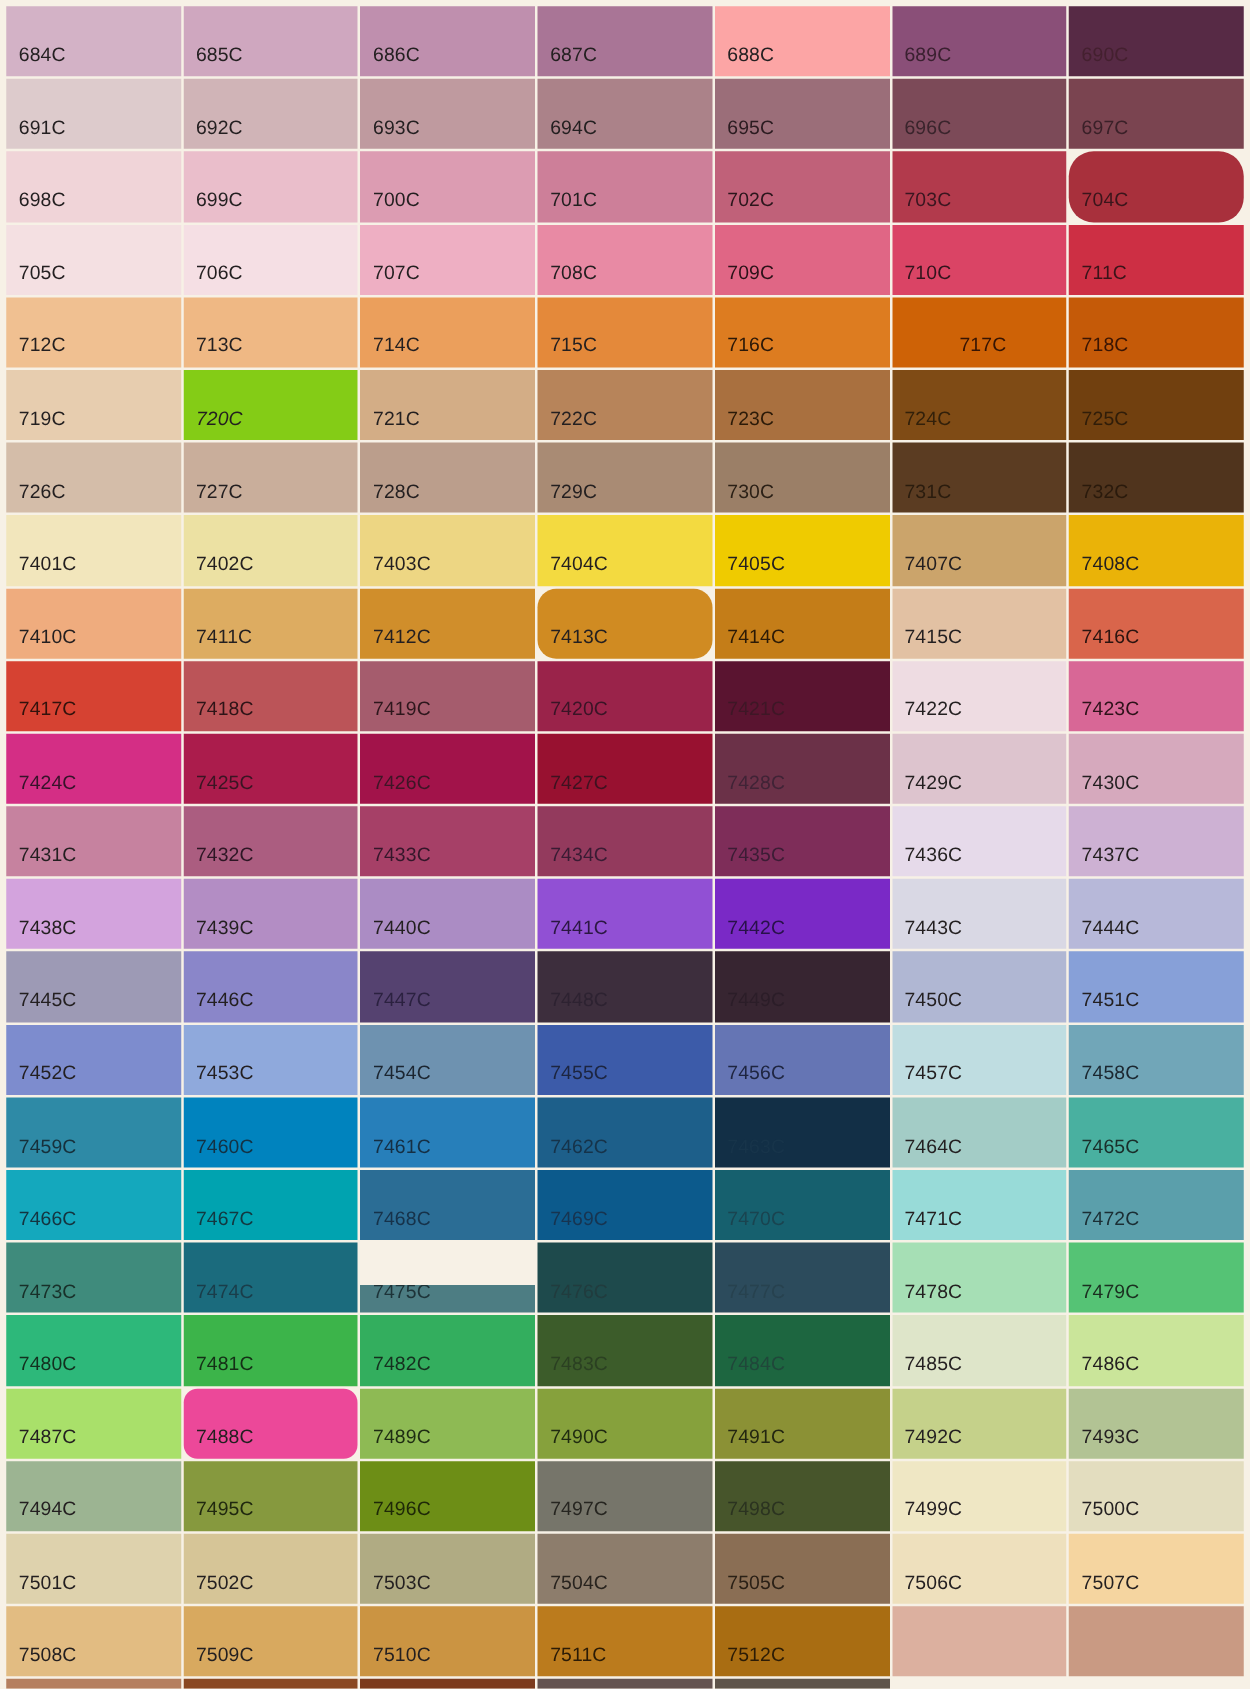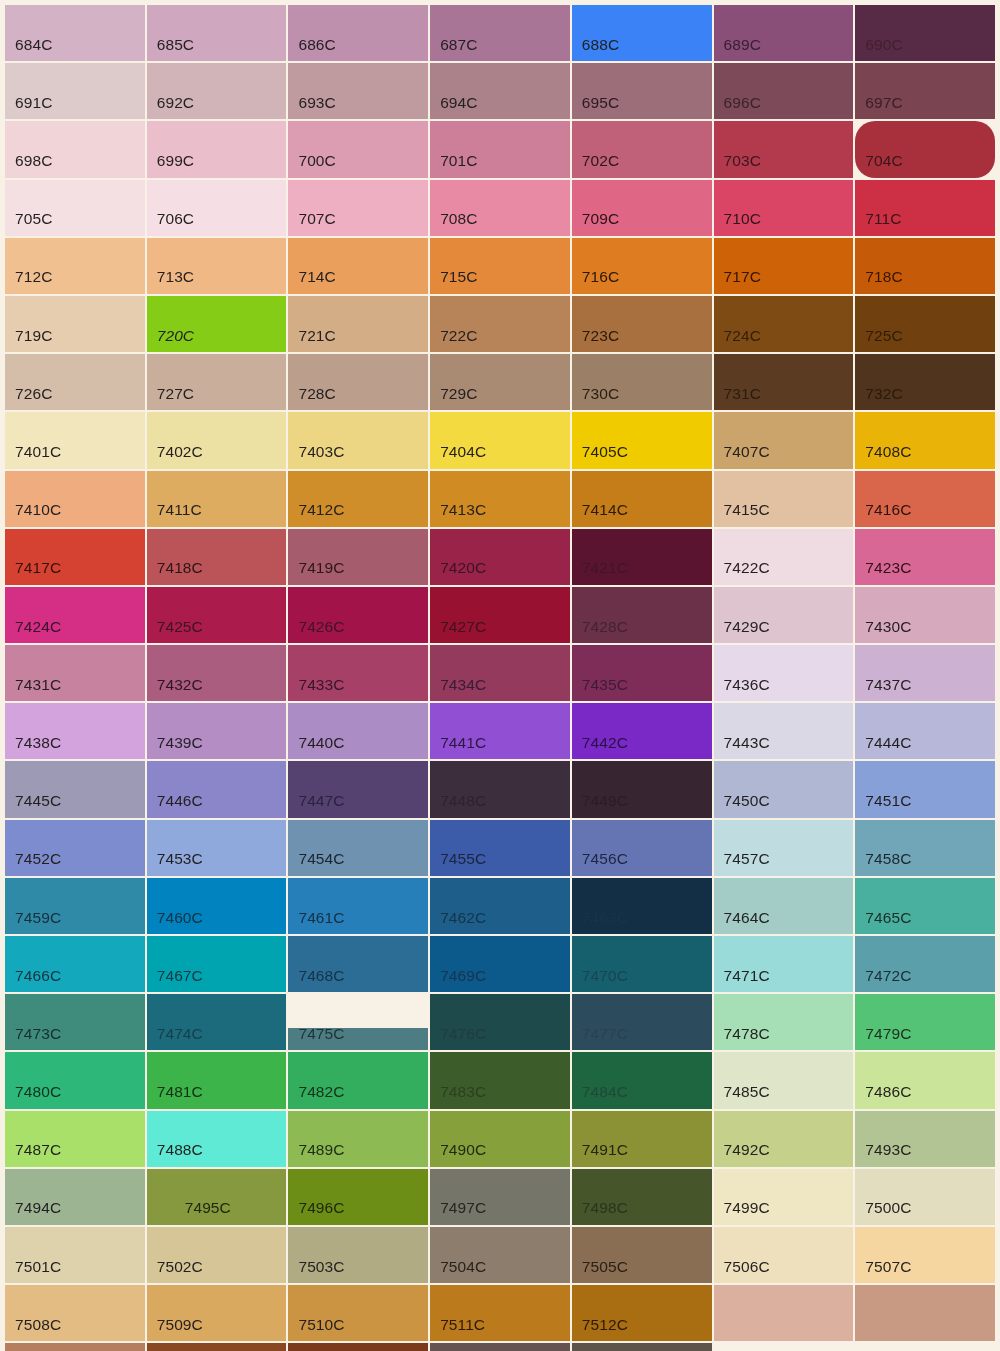--- a/index.html
+++ b/index.html
@@ -52,21 +52,21 @@
       </div>
       <div class="swatch" style="background: rgb(207, 167, 191);">
         <span class="label" style="color: rgb(35, 31, 32);">685C</span>
       </div>
       <div class="swatch" style="background: rgb(191, 143, 174);">
         <span class="label" style="color: rgb(35, 31, 32);">686C</span>
       </div>
       <div class="swatch" style="background: rgb(169, 117, 150);">
         <span class="label" style="color: rgb(35, 31, 32);">687C</span>
       </div>
-      <div class="swatch" style="background: #3b82f6;">
+      <div class="swatch" style="background: #fca5a5;">
         <span class="label" style="color: rgb(35, 31, 32);">688C</span>
       </div>
       <div class="swatch" style="background: rgb(138, 79, 120);">
         <span class="label" style="color: rgb(58, 32, 48);">689C</span>
       </div>
       <div class="swatch" style="background: rgb(87, 42, 69);">
         <span class="label" style="color: rgb(68, 32, 47);">690C</span>
       </div>
       <div class="swatch" style="background: rgb(221, 203, 204);">
         <span class="label" style="color: rgb(35, 31, 32);">691C</span>
@@ -140,21 +140,21 @@
       <div class="swatch" style="background: rgb(235, 159, 92);">
         <span class="label" style="color: rgb(35, 31, 32);">714C</span>
       </div>
       <div class="swatch" style="background: rgb(228, 137, 58);">
         <span class="label" style="color: rgb(35, 31, 32);">715C</span>
       </div>
       <div class="swatch" style="background: rgb(221, 124, 32);">
         <span class="label" style="color: rgb(43, 24, 8);">716C</span>
       </div>
       <div class="swatch" style="background: rgb(206, 98, 6);">
-        <span class="label" style="color: rgb(53, 20, 4);">717C</span>
+        <span class="label" style="color: rgb(53, 20, 4); margin-left: 44px;">717C</span>
       </div>
       <div class="swatch" style="background: rgb(197, 90, 8);">
         <span class="label" style="color: rgb(58, 21, 4);">718C</span>
       </div>
       <div class="swatch" style="background: rgb(231, 205, 175);">
         <span class="label" style="color: rgb(35, 31, 32);">719C</span>
       </div>
       <div class="swatch" style="background: #84cc16; font-style: italic;">
         <span class="label" style="color: rgb(35, 31, 32);">720C</span>
       </div>
@@ -217,21 +217,21 @@
       </div>
       <div class="swatch" style="background: rgb(239, 172, 126);">
         <span class="label" style="color: rgb(35, 31, 32);">7410C</span>
       </div>
       <div class="swatch" style="background: rgb(221, 172, 97);">
         <span class="label" style="color: rgb(35, 31, 32);">7411C</span>
       </div>
       <div class="swatch" style="background: rgb(208, 142, 43);">
         <span class="label" style="color: rgb(35, 31, 32);">7412C</span>
       </div>
-      <div class="swatch" style="background: rgb(208, 139, 34);">
+      <div class="swatch" style="background: rgb(208, 139, 34); border-radius: 15px;">
         <span class="label" style="color: rgb(35, 31, 32);">7413C</span>
       </div>
       <div class="swatch" style="background: rgb(196, 125, 24);">
         <span class="label" style="color: rgb(43, 26, 6);">7414C</span>
       </div>
       <div class="swatch" style="background: rgb(226, 193, 163);">
         <span class="label" style="color: rgb(35, 31, 32);">7415C</span>
       </div>
       <div class="swatch" style="background: rgb(217, 101, 75);">
         <span class="label" style="color: rgb(43, 20, 16);">7416C</span>
@@ -442,21 +442,21 @@
       </div>
       <div class="swatch" style="background: rgb(222, 229, 201);">
         <span class="label" style="color: rgb(35, 31, 32);">7485C</span>
       </div>
       <div class="swatch" style="background: rgb(202, 229, 154);">
         <span class="label" style="color: rgb(35, 31, 32);">7486C</span>
       </div>
       <div class="swatch" style="background: rgb(169, 224, 106);">
         <span class="label" style="color: rgb(35, 31, 32);">7487C</span>
       </div>
-      <div class="swatch" style="background: #5eead4;">
+      <div class="swatch" style="background: #ec4899; border-radius: 11px;">
         <span class="label" style="color: rgb(35, 31, 32);">7488C</span>
       </div>
       <div class="swatch" style="background: rgb(142, 186, 84);">
         <span class="label" style="color: rgb(30, 44, 19);">7489C</span>
       </div>
       <div class="swatch" style="background: rgb(134, 161, 60);">
         <span class="label" style="color: rgb(31, 42, 16);">7490C</span>
       </div>
       <div class="swatch" style="background: rgb(139, 145, 53);">
         <span class="label" style="color: rgb(35, 38, 16);">7491C</span>
@@ -464,21 +464,21 @@
       <div class="swatch" style="background: rgb(197, 209, 138);">
         <span class="label" style="color: rgb(35, 31, 32);">7492C</span>
       </div>
       <div class="swatch" style="background: rgb(178, 195, 148);">
         <span class="label" style="color: rgb(35, 31, 32);">7493C</span>
       </div>
       <div class="swatch" style="background: rgb(156, 180, 146);">
         <span class="label" style="color: rgb(35, 31, 32);">7494C</span>
       </div>
       <div class="swatch" style="background: rgb(134, 153, 62);">
-        <span class="label" style="color: rgb(32, 40, 15); margin-left: 28px;">7495C</span>
+        <span class="label" style="color: rgb(32, 40, 15);">7495C</span>
       </div>
       <div class="swatch" style="background: rgb(109, 142, 22);">
         <span class="label" style="color: rgb(30, 40, 8);">7496C</span>
       </div>
       <div class="swatch" style="background: rgb(118, 117, 106);">
         <span class="label" style="color: rgb(38, 37, 32);">7497C</span>
       </div>
       <div class="swatch" style="background: rgb(71, 85, 43);">
         <span class="label" style="color: rgb(43, 51, 32);">7498C</span>
       </div>

